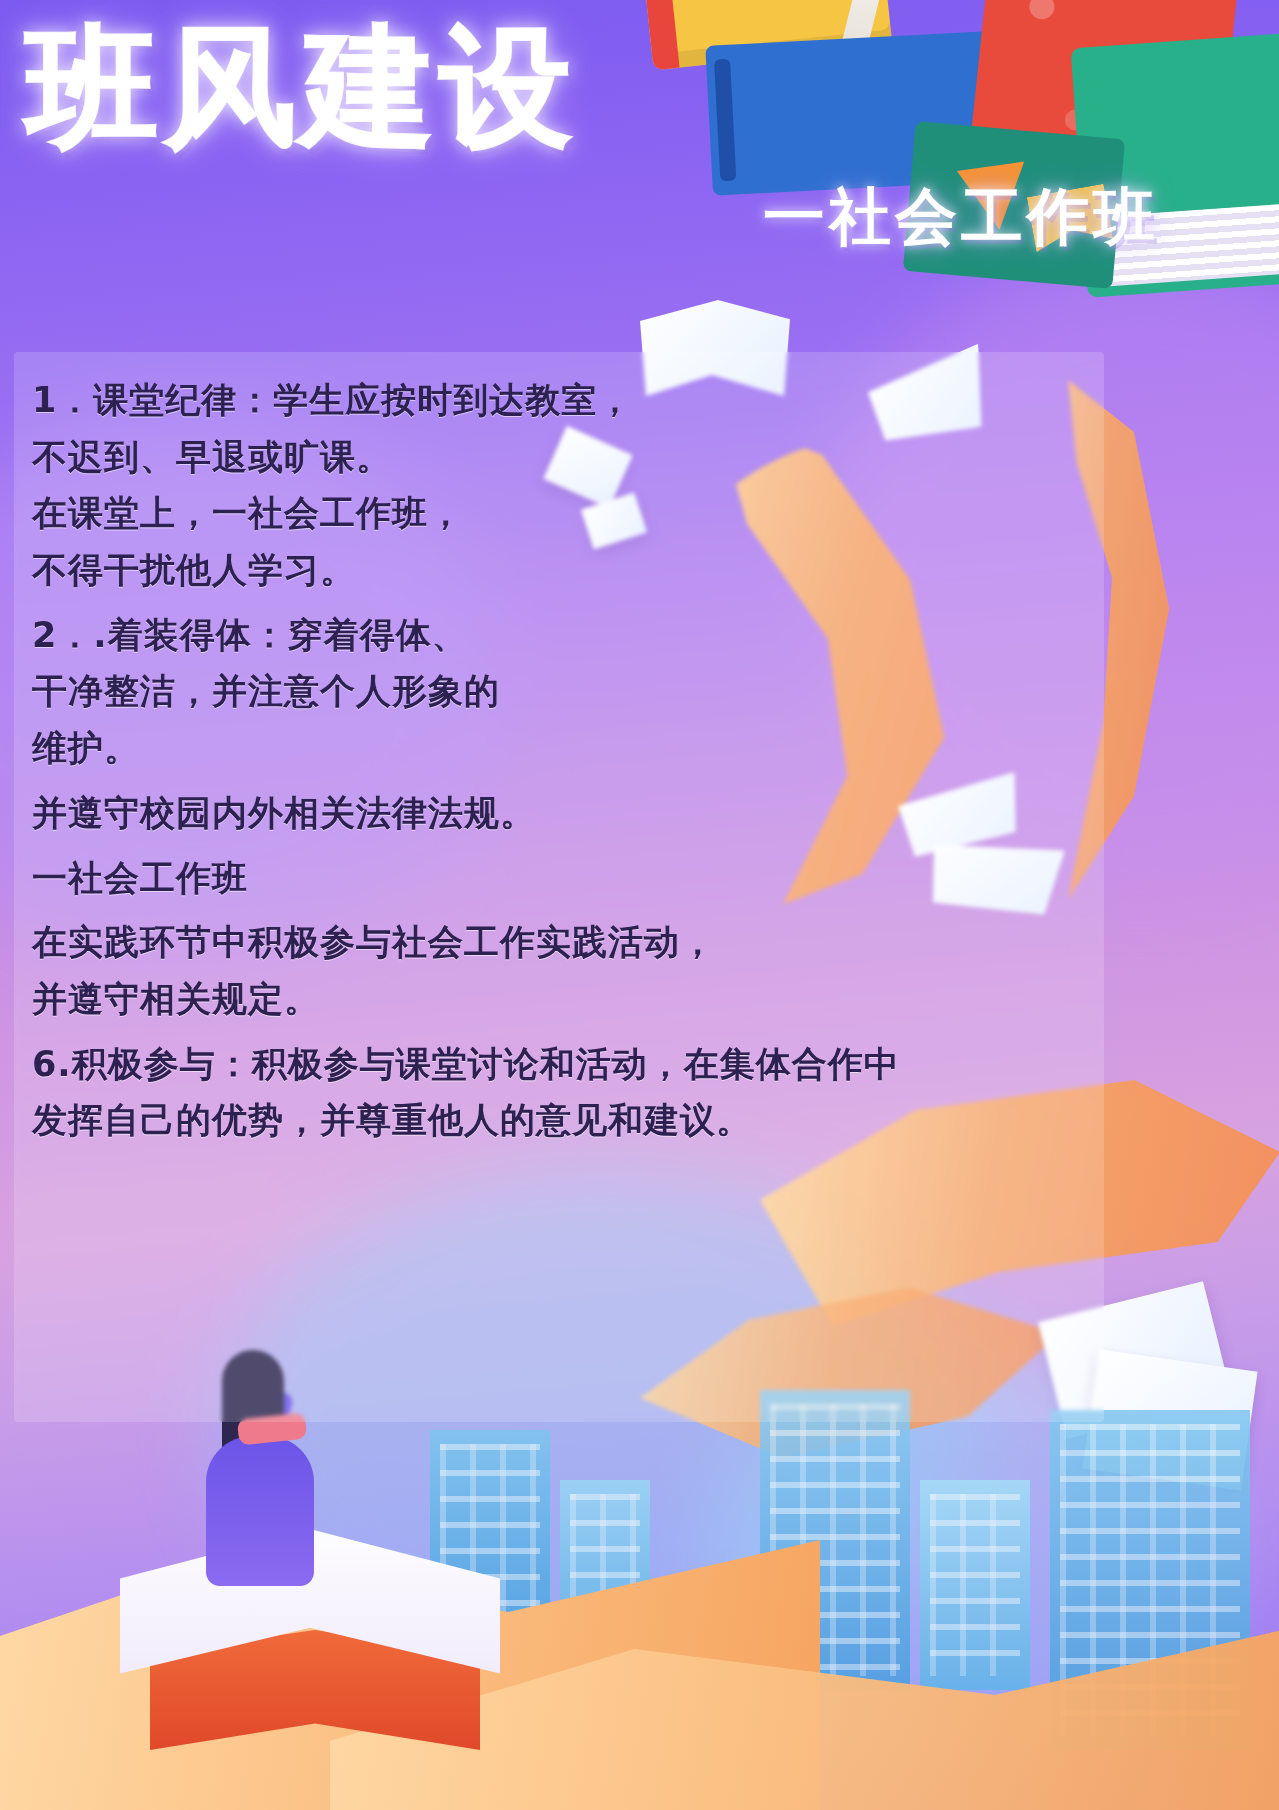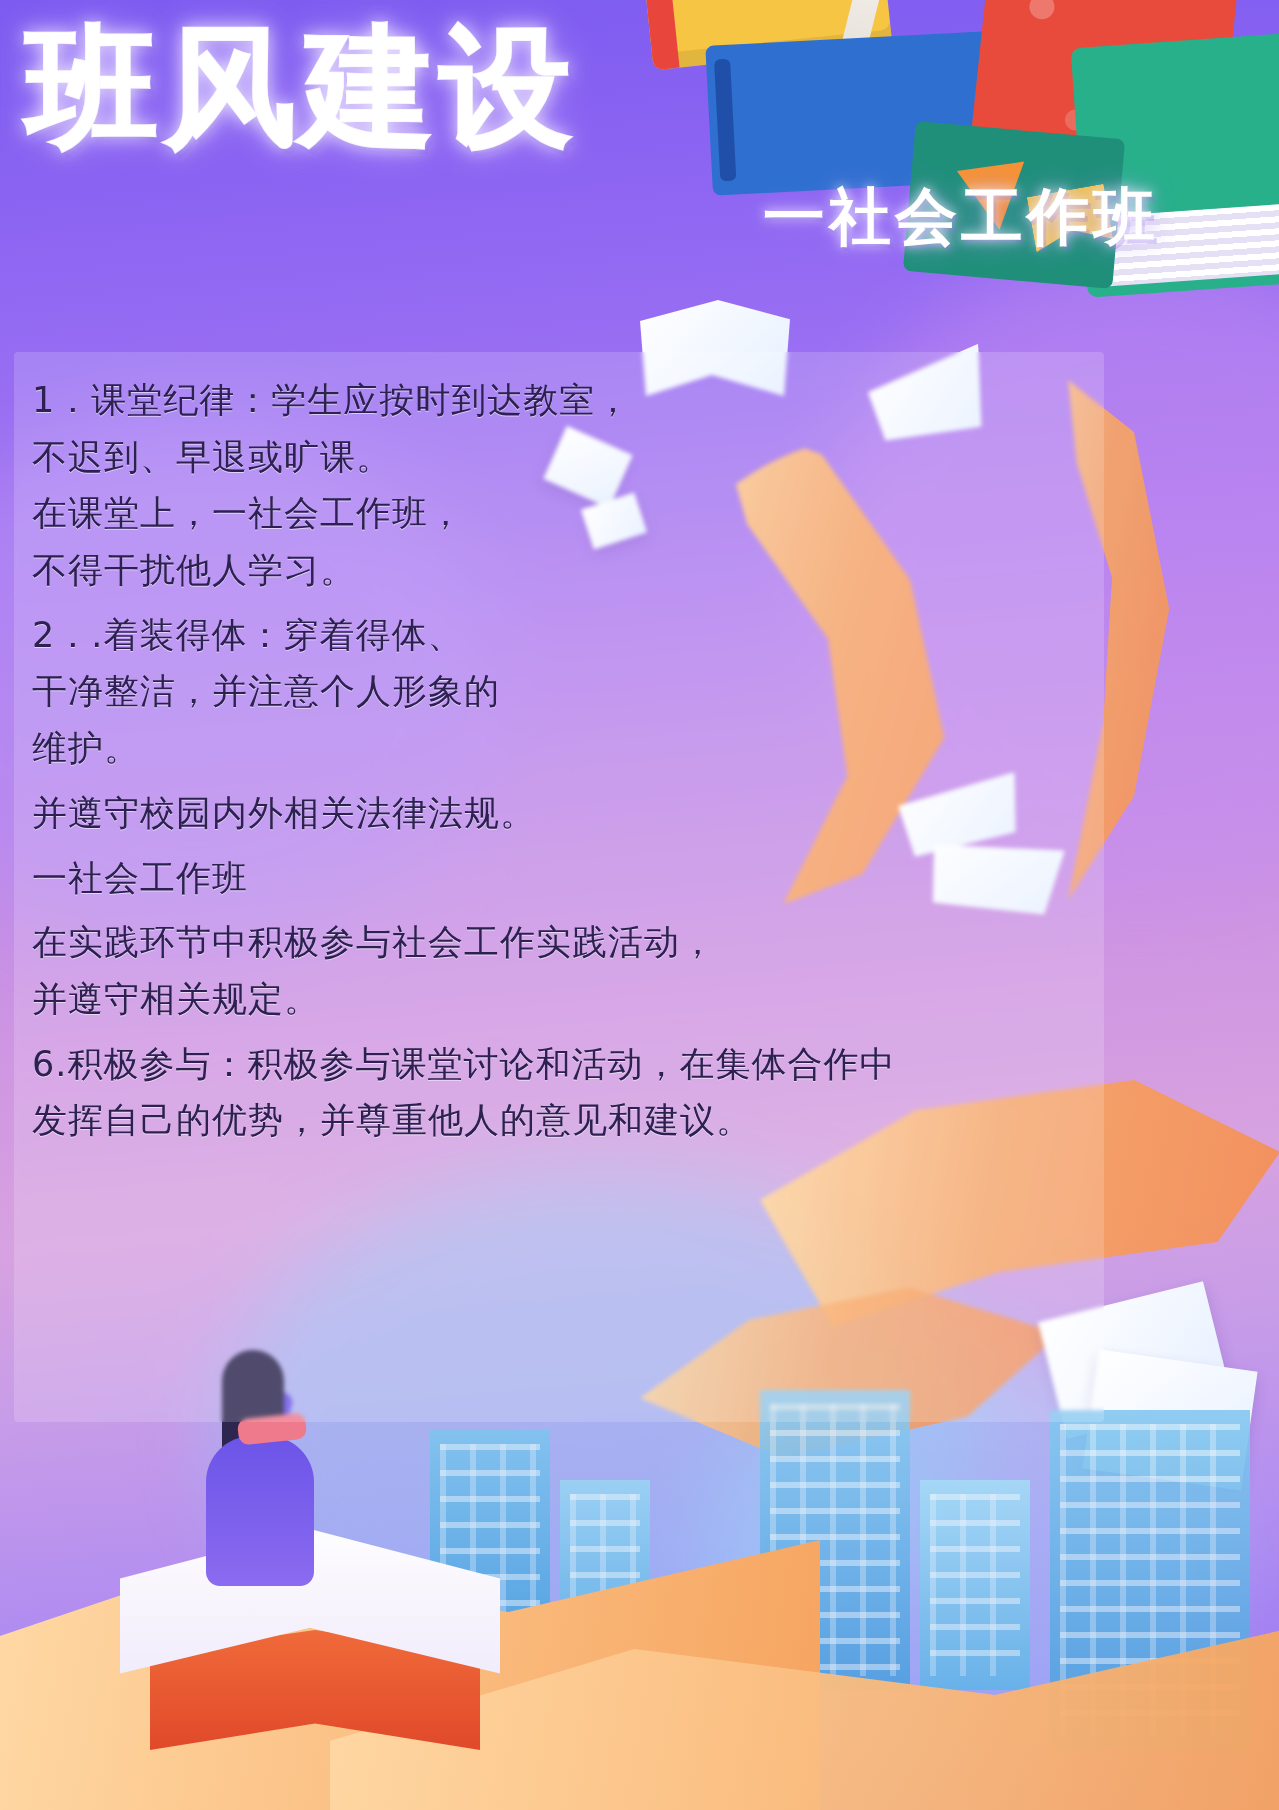--- a/index.html
+++ b/index.html
@@ -314,21 +314,21 @@
     top: 372px;
     width: 1010px;
     padding: 0 12px;
     box-sizing: border-box;
   }
   .rule {
     margin: 0 0 8px 0;
     color: #2c2150;
     font-size: 35px;
     line-height: 1.62;
-    font-weight: 400;
+    font-weight: 700;
     letter-spacing: 1px;
     text-shadow: 0 1px 0 rgba(255,255,255,.55);
   }
   .rule .line { display: block; }
 </style>
 </head>
 <body>
 
 <div class="poster">
 

